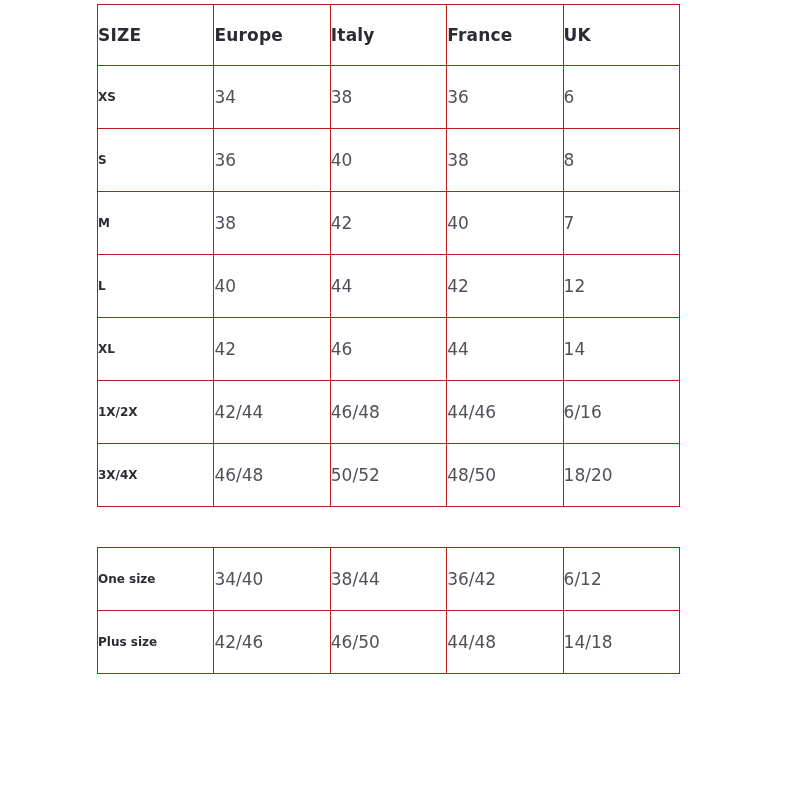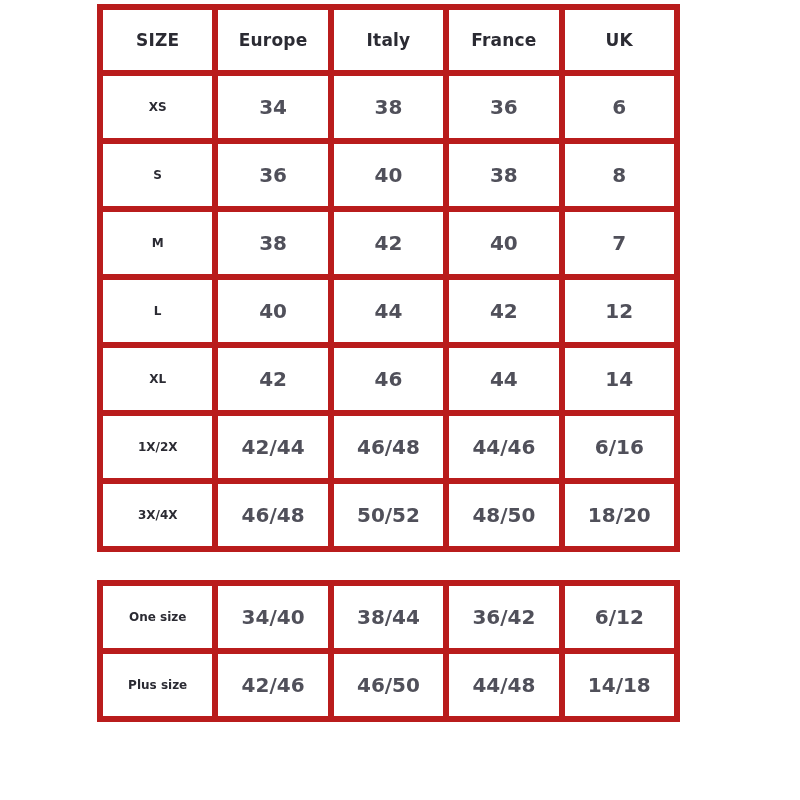--- a/index.html
+++ b/index.html
@@ -21,46 +21,46 @@
     top: 4px;
     width: 583px;
   }
   table.size-table {
     border-collapse: collapse;
     width: 583px;
     table-layout: fixed;
   }
   table.size-table th,
   table.size-table td {
-    border: 6px solid #b91c1c;
-    text-align: center;
+    border: 1px solid #b91c1c;
+    text-align: left;
     vertical-align: middle;
     padding: 0;
   }
   table.size-table thead th {
     height: 60px;
     font-size: 17px;
     font-weight: 700;
     color: #2b2b33;
     letter-spacing: 0.2px;
   }
   table.size-table tbody th {
     height: 62px;
     font-size: 12px;
     font-weight: 700;
     color: #2b2b33;
   }
   table.size-table tbody td {
     height: 62px;
-    font-size: 20px;
-    font-weight: 700;
+    font-size: 17px;
+    font-weight: 400;
     color: #50505a;
   }
   .table-secondary {
-    margin-top: 28px;
+    margin-top: 40px;
     border-radius: 19px;
   }
 </style>
 </head>
 <body>
 
 <div class="page">
   <div class="chart-wrap">
 
     <table class="size-table table-main">

